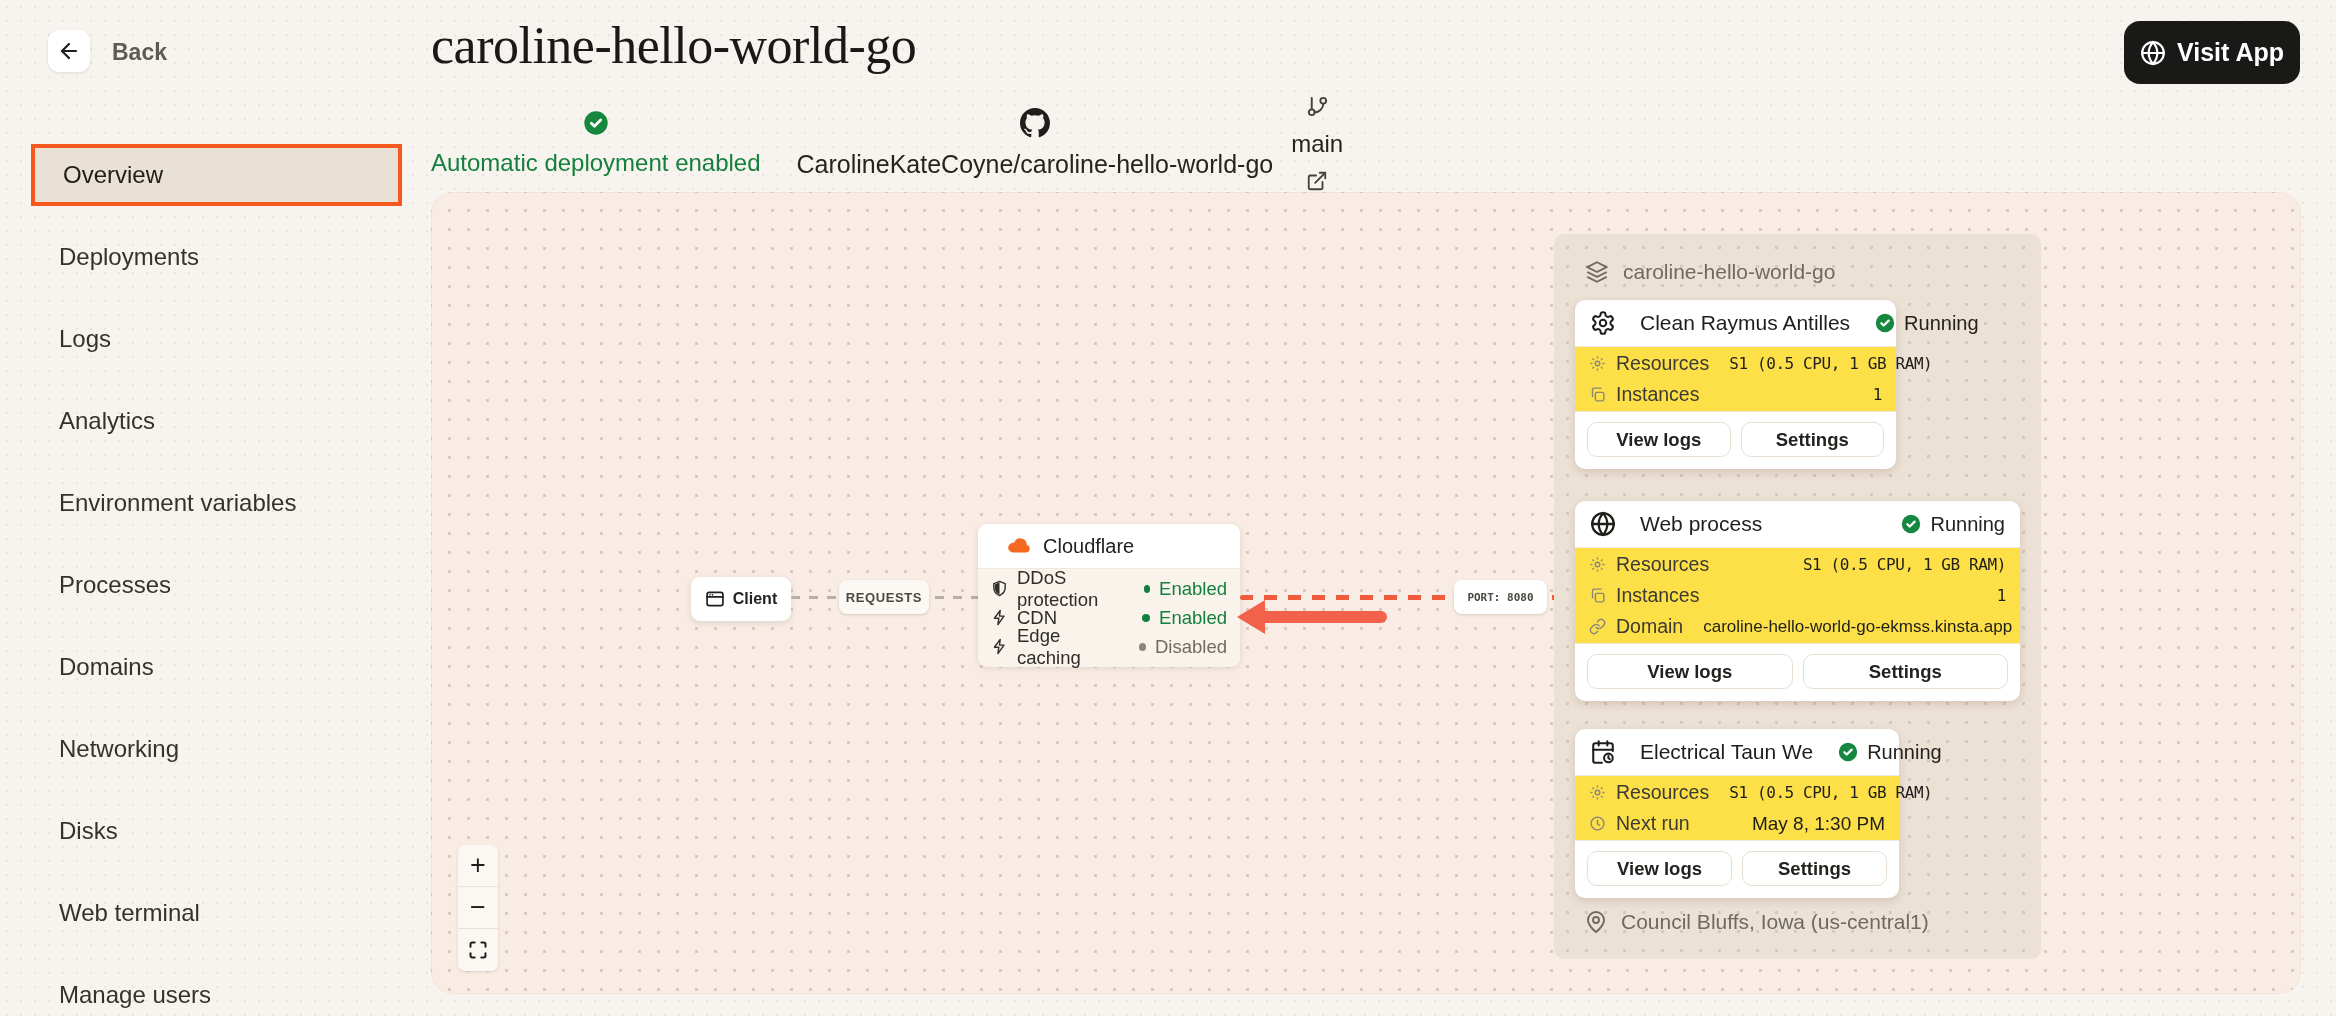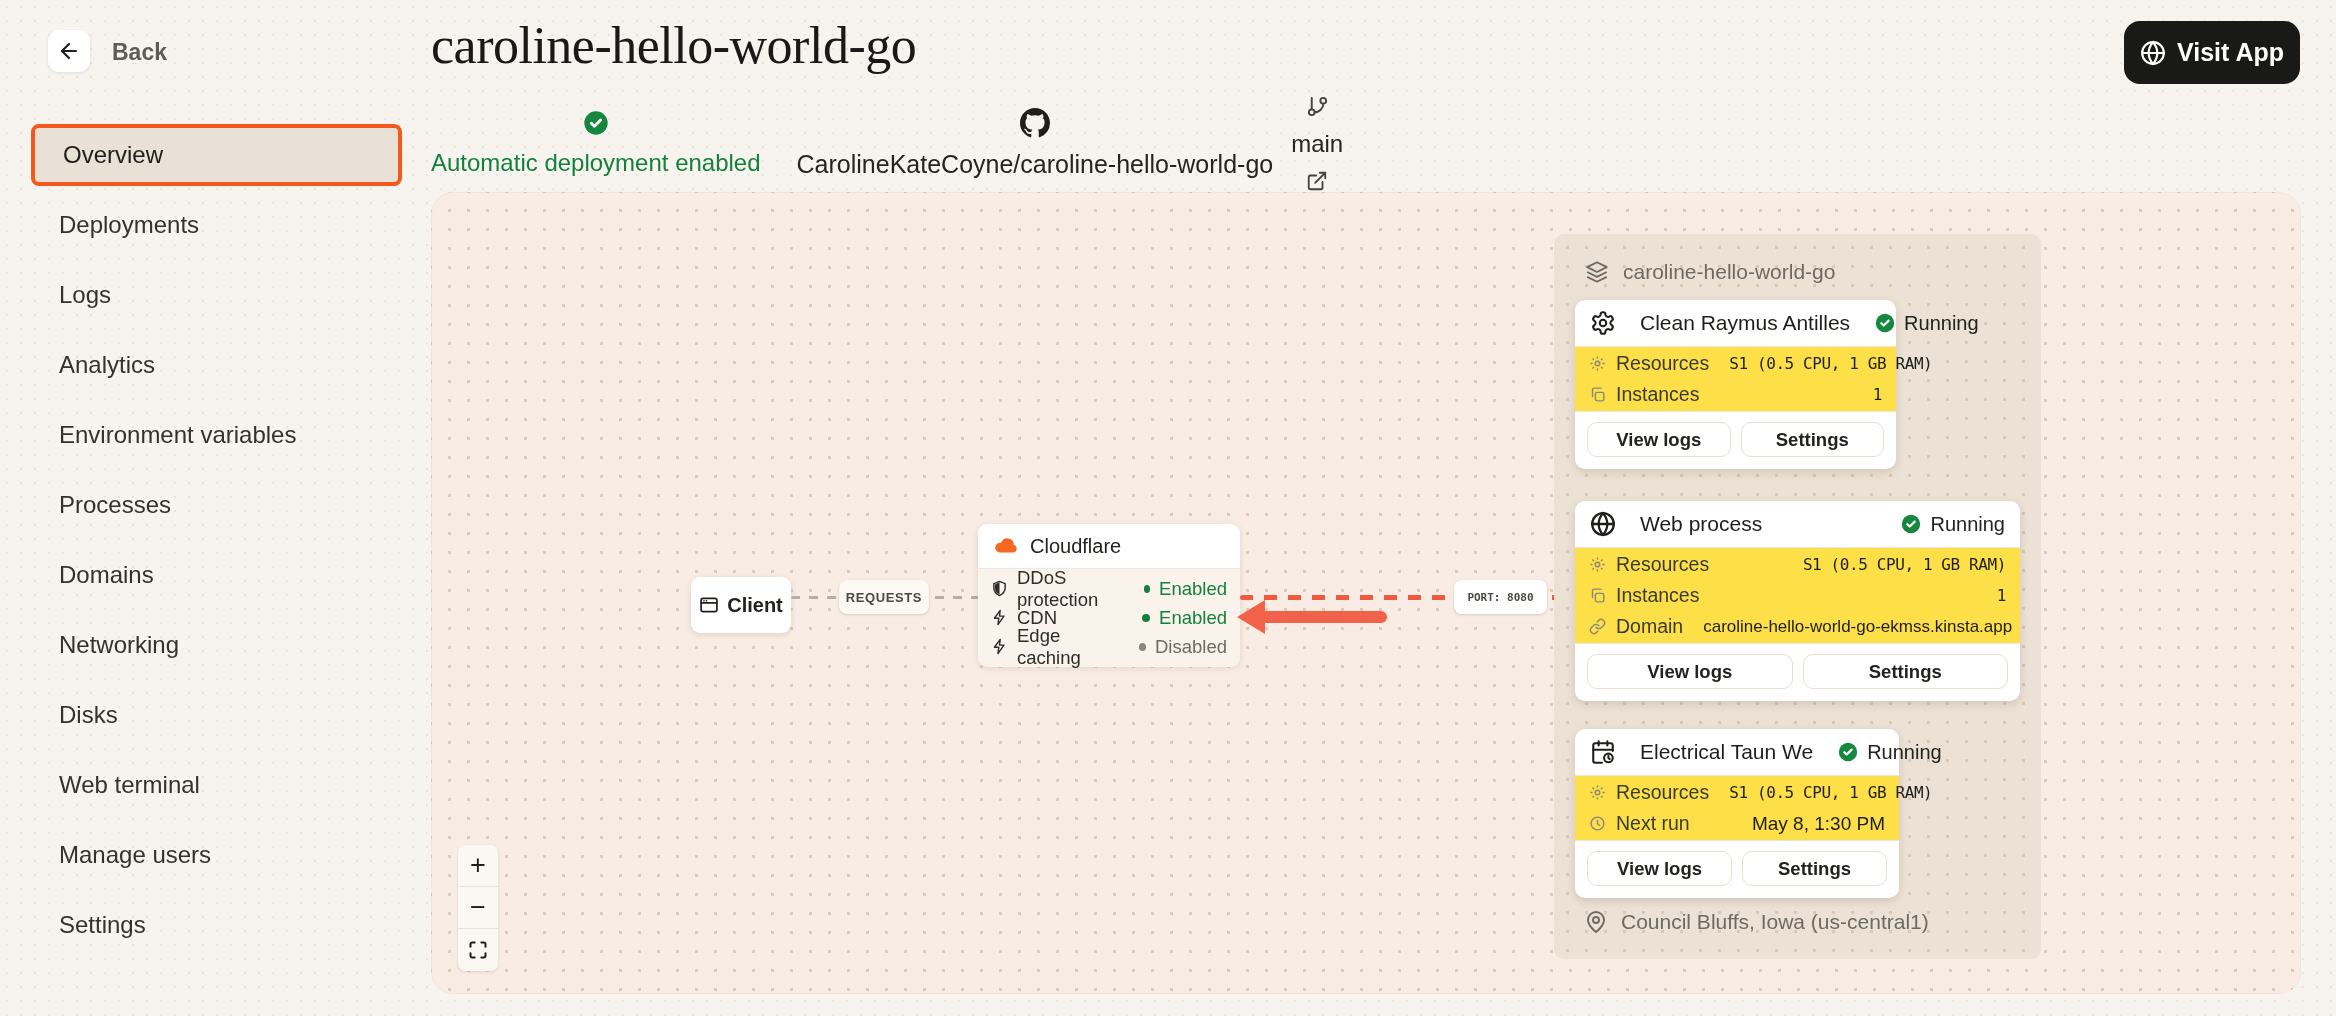--- a/index.html
+++ b/index.html
@@ -30,46 +30,46 @@
   .status-row{ position:absolute; left:431px; top:125px; height:36px; display:flex; align-items:center; }
   .status-row .chip{ display:flex; align-items:center; gap:12px;flex-direction:column; }
   .deploy-text{ color:#15803d; font-size:24px; font-weight:500; }
   .repo-text{ color:#26241f; font-size:25px; font-weight:500; }
   .branch-text{ color:#26241f; font-size:24px; font-weight:500; }
   .gap36{ width:36px; } .gap18{ width:18px; }
 
   
   .sidebar{ position:absolute; left:31px; top:124px; width:371px; }
   .side-item{ height:62px; margin-bottom:8px; display:flex; align-items:center; padding-left:28px;
-    font-size:24px; font-weight:500; color:#34322d; border-radius:8px; cursor:pointer; }
+    font-size:24px; font-weight:500; color:#34322d; border-radius:0; cursor:pointer;margin-top:20px; }
   .side-item.active{ background:#e9e0d6; border:4px solid #f4581c; color:#1f1e1a; }
 
   
   .canvas{ position:absolute; left:431px; top:192px; width:1870px; height:802px; border-radius:22px;
     background-color:#f8ece4;
     background-image:radial-gradient(#dccabd 1.7px, transparent 1.7px);
     background-size:19px 19px; background-position:9px 9px;
     box-shadow:inset 0 0 0 1px rgba(120,90,60,.05); overflow:hidden; }
 
   .node{ position:absolute; background:#fff; border-radius:9px; box-shadow:0 2px 6px rgba(80,55,30,.14); }
 
-  .client-node{ left:260px; top:385px; width:100px; height:56px; display:flex; align-items:center;
-    justify-content:center; gap:8px; font-size:20px; font-weight:600; color:#23221e; }
+  .client-node{ left:260px; top:385px; width:100px; height:44px; display:flex; align-items:center;
+    justify-content:center; gap:8px; font-size:16px; font-weight:600; color:#23221e; }
 
   .conn-gray{ position:absolute; left:360px; top:404px; width:188px; height:3px; border-radius:2px;
     background:repeating-linear-gradient(90deg,#b6afa7 0 9px, transparent 9px 18px); }
   .pill{ position:absolute; height:34px; border-radius:8px; background:#fcf8f4;
     box-shadow:0 1px 3px rgba(80,55,30,.18); display:flex; align-items:center; justify-content:center;
     color:#4a4843; }
   .requests-pill{ left:408px; top:388px; width:90px; font-size:13px; font-weight:600; letter-spacing:.6px; }
   .port-pill{ left:1023px; top:388px; width:93px; font-family:"DejaVu Sans Mono", monospace;
     font-size:11px; font-weight:700; background:#fff; }
 
   .cf-card{ left:547px; top:332px; width:262px; height:142px; }
-  .cf-header{ height:45px; display:flex; align-items:center; gap:11px; padding:0 15px;
+  .cf-header{ height:45px; display:flex; align-items:center; gap:11px; padding:0 28px;
     border-bottom:1px solid #f0e8de; font-size:20px; font-weight:500; color:#23221e; }
   .cf-body{ background:#f9f3ec; border-radius:0 0 9px 9px; padding:5px 13px 6px; }
   .cf-row{ height:29px; display:flex; align-items:center; gap:9px; font-size:18.5px; color:#2e2d29; }
   .cf-row .spacer{ flex:1; }
   .cf-dot{ width:8px; height:8px; border-radius:50%; }
   .cf-status{ font-size:18.5px; font-weight:500; }
   .st-on .cf-dot{ background:#15803d; } .st-on .cf-status{ color:#15803d; }
   .st-off .cf-dot{ background:#8b867d; } .st-off .cf-status{ color:#6f6b63; }
 
   .conn-red{ position:absolute; left:809px; top:403px; width:337px; height:5px; border-radius:3px;

